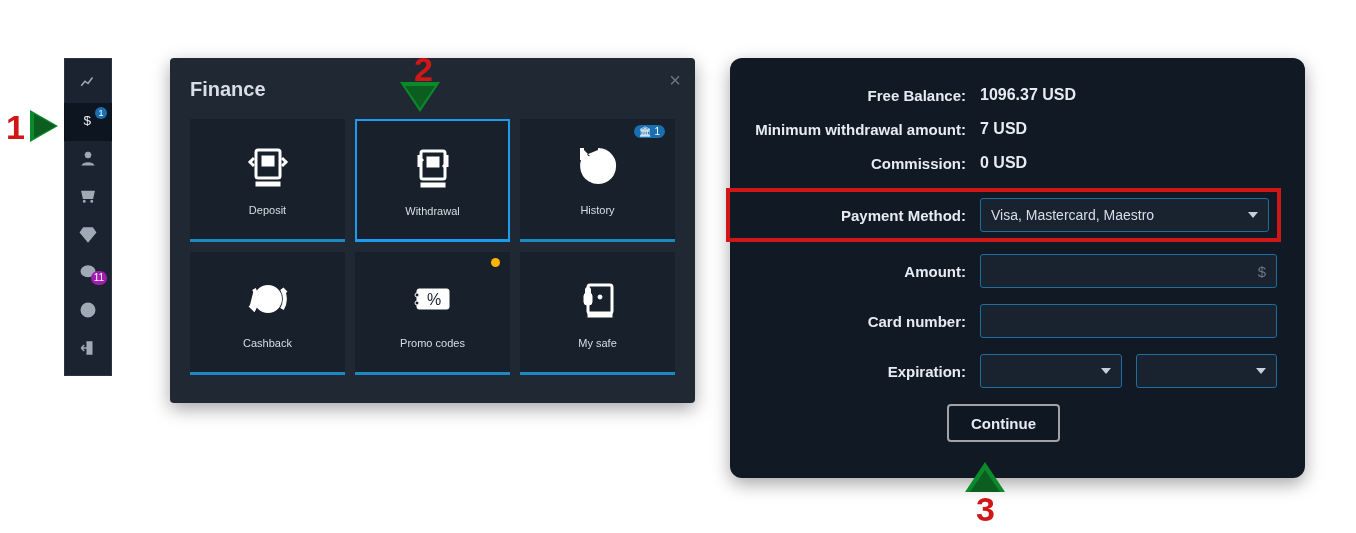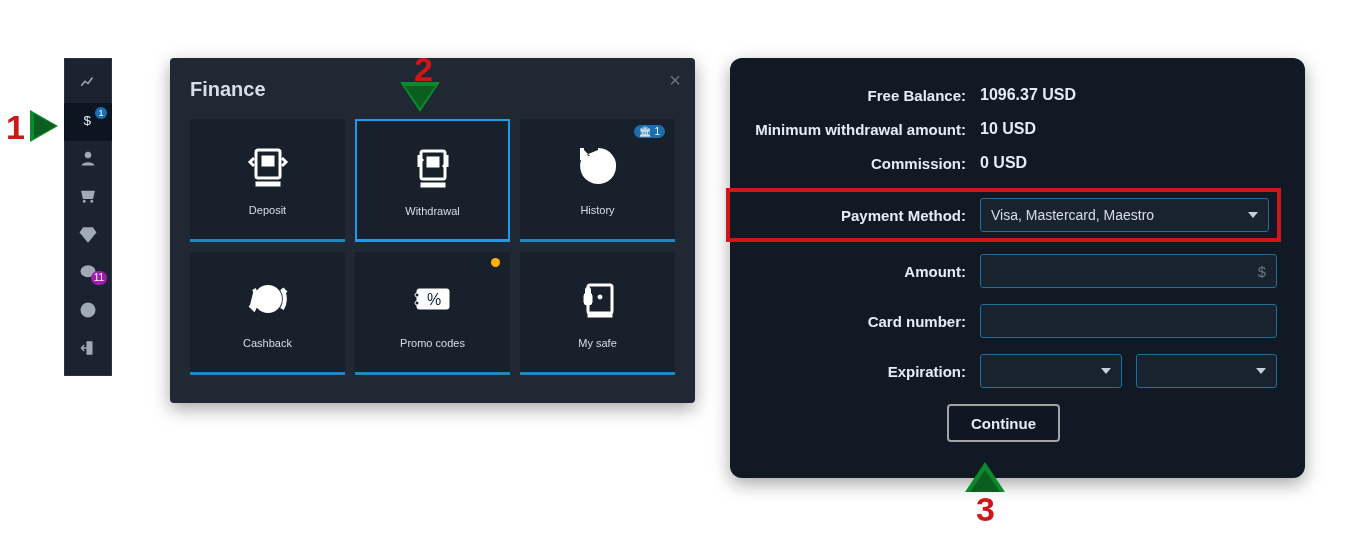--- a/index.html
+++ b/index.html
@@ -161,21 +161,21 @@
   </div>
 </div>
 
 <div class="formpanel">
   <div class="row">
     <div class="lab">Free Balance:</div>
     <div class="val">1096.37 USD</div>
   </div>
   <div class="row">
     <div class="lab">Minimum withdrawal amount:</div>
-    <div class="val">10 USD</div>
+    <div class="val">7 USD</div>
   </div>
   <div class="row">
     <div class="lab">Commission:</div>
     <div class="val">0 USD</div>
   </div>
 
   <div class="redbox">
     <div class="row">
       <div class="lab">Payment Method:</div>
       <div class="control">

